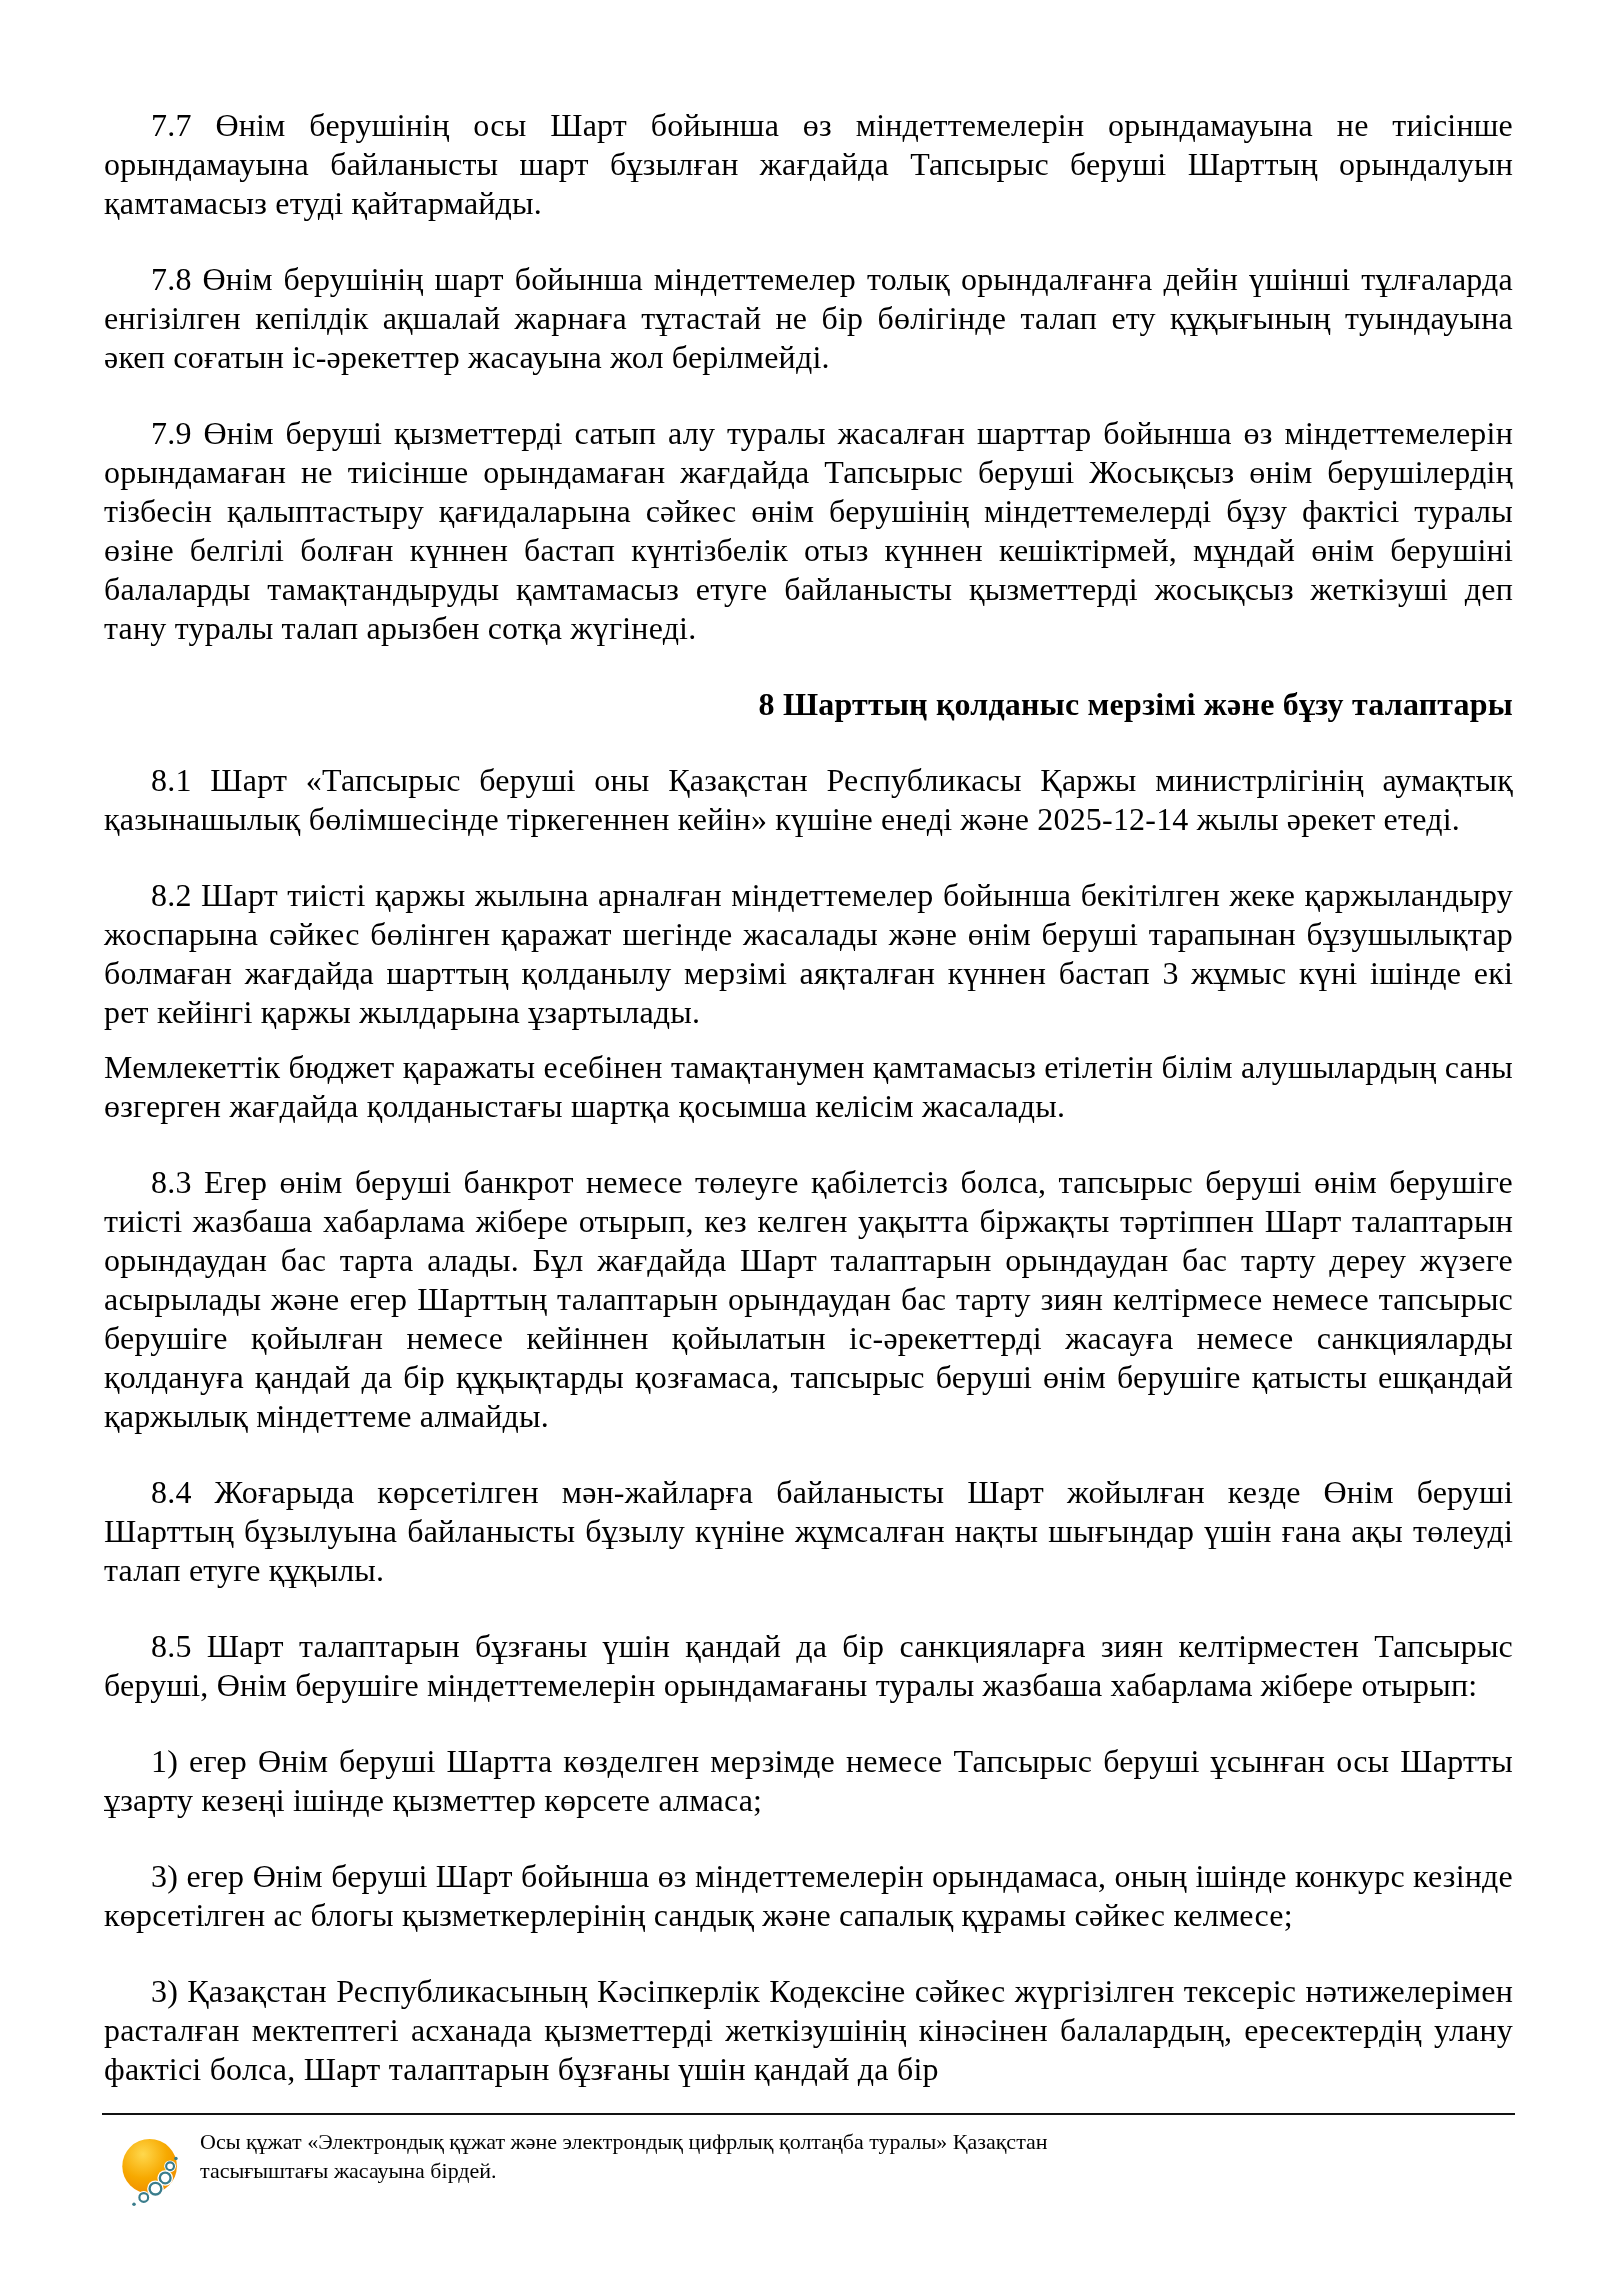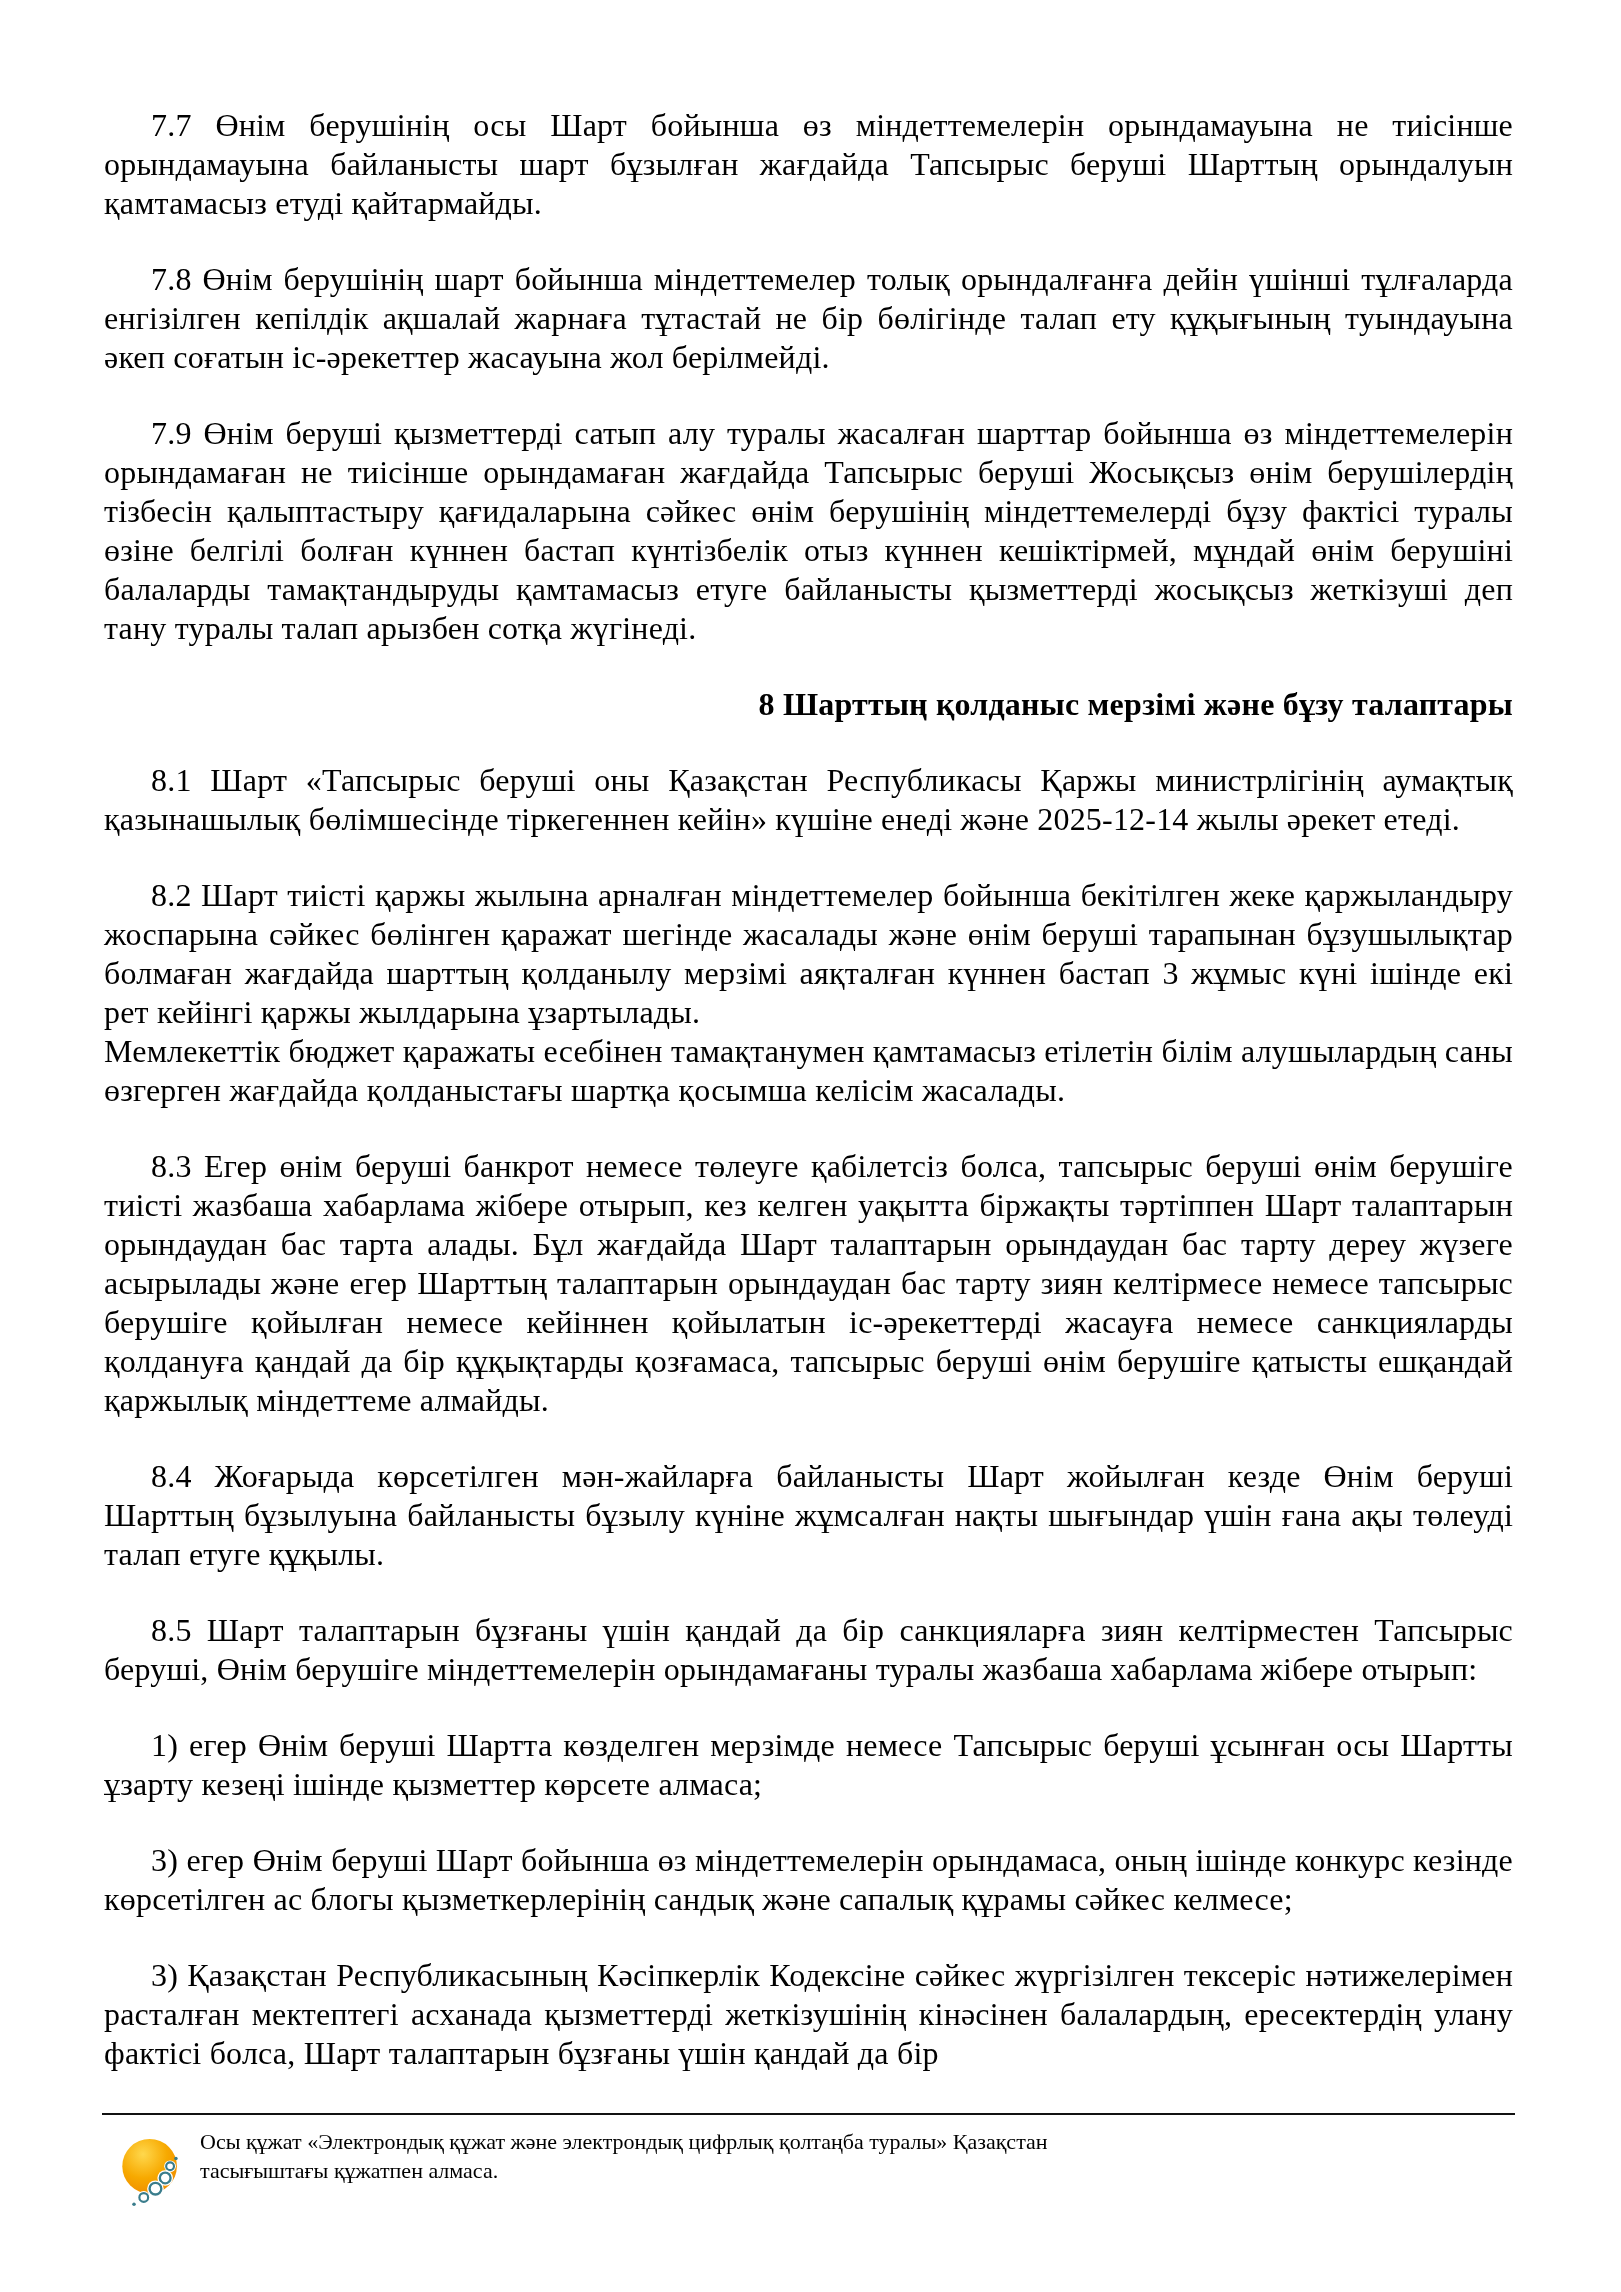--- a/index.html
+++ b/index.html
@@ -25,21 +25,21 @@
   }
   .para {
     margin: 0 0 37px 0;
     font-size: 32px;
     line-height: 39px;
     text-align: justify;
     text-indent: 47px;
     letter-spacing: 0.2px;
   }
   .para.flush {
-    margin-bottom: 0;
+    margin-bottom: 16px;
   }
   .para.no-indent {
     text-indent: 0;
   }
   .heading {
     margin: 0 0 37px 0;
     font-size: 32px;
     line-height: 39px;
     font-weight: bold;
     text-align: right;
@@ -116,18 +116,18 @@
       <circle cx="47" cy="42" r="5.5" fill="none" stroke="#3a7d8c" stroke-width="2.4"></circle>
       <circle cx="37" cy="53" r="8.5" fill="#ffffff"></circle>
       <circle cx="37" cy="53" r="6" fill="none" stroke="#3a7d8c" stroke-width="2.4"></circle>
       <circle cx="25" cy="62" r="6.5" fill="#ffffff"></circle>
       <circle cx="25" cy="62" r="4.5" fill="none" stroke="#3a7d8c" stroke-width="2.2"></circle>
       <circle cx="58" cy="22" r="1.8" fill="#3a7d8c"></circle>
       <circle cx="15" cy="69" r="1.8" fill="#3a7d8c"></circle>
     </svg>
     <div class="footer-text">
       <div>Осы құжат «Электрондық құжат және электрондық цифрлық қолтаңба туралы» Қазақстан</div>
-      <div>тасығыштағы құжатпен алмаса.</div>
+      <div>тасығыштағы жасауына бірдей.</div>
     </div>
   </div>
 
 </div>
 
 
 </body></html>

